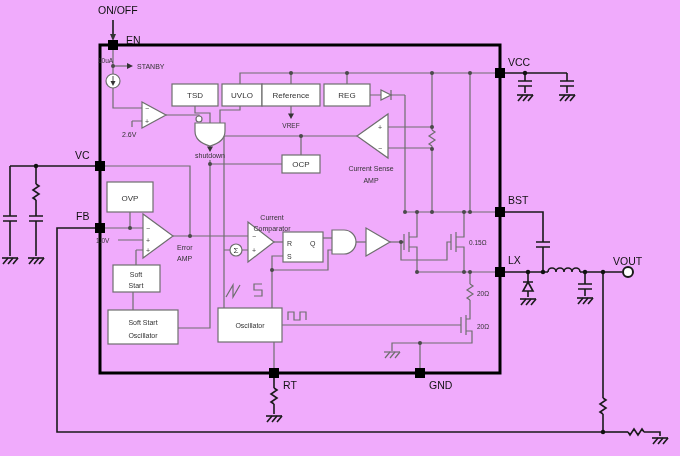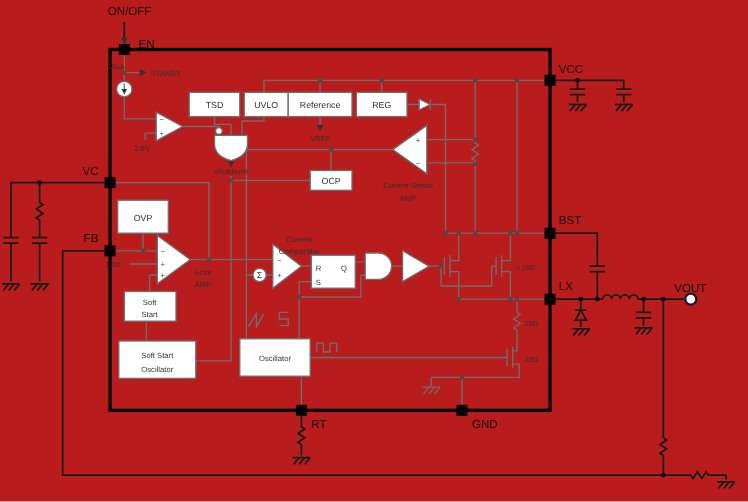--- a/index.html
+++ b/index.html
@@ -1,16 +1,16 @@
 <!DOCTYPE html>
 <html><head>
 <meta charset="utf-8">
 <style>
   html,body{margin:0;padding:0;background:#fff;}
-  #stage{position:relative;width:680px;height:456px;background:#b91c1c;overflow:hidden;
+  #stage{position:relative;width:680px;height:456px;background:#f0abfc;overflow:hidden;
          font-family:"Liberation Sans", sans-serif;}
   svg{position:absolute;left:0;top:0;}
   .w-in{stroke:#6e6e6e;stroke-width:1.2;fill:none;}
   .w-ex{stroke:#1a1a1a;stroke-width:1.6;fill:none;}
   .box{fill:#ffffff;stroke:#6e6e6e;stroke-width:1.2;}
   .tri{fill:#ffffff;stroke:#6e6e6e;stroke-width:1.2;}
   .dot{fill:#4a4a4a;stroke:none;}
   .dotx{fill:#111;stroke:none;}
   .pin{fill:#000;stroke:none;}
   text{fill:#333;}

